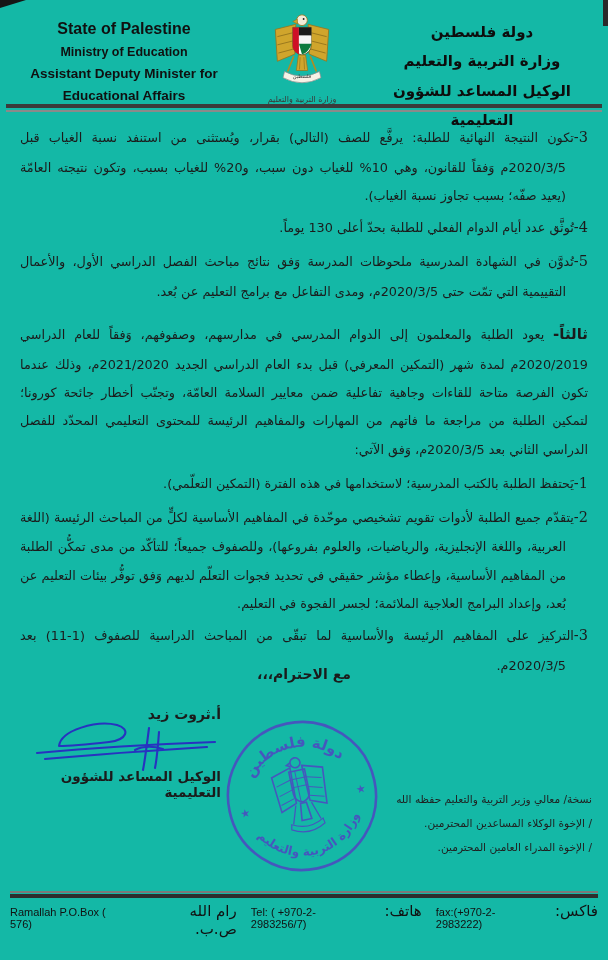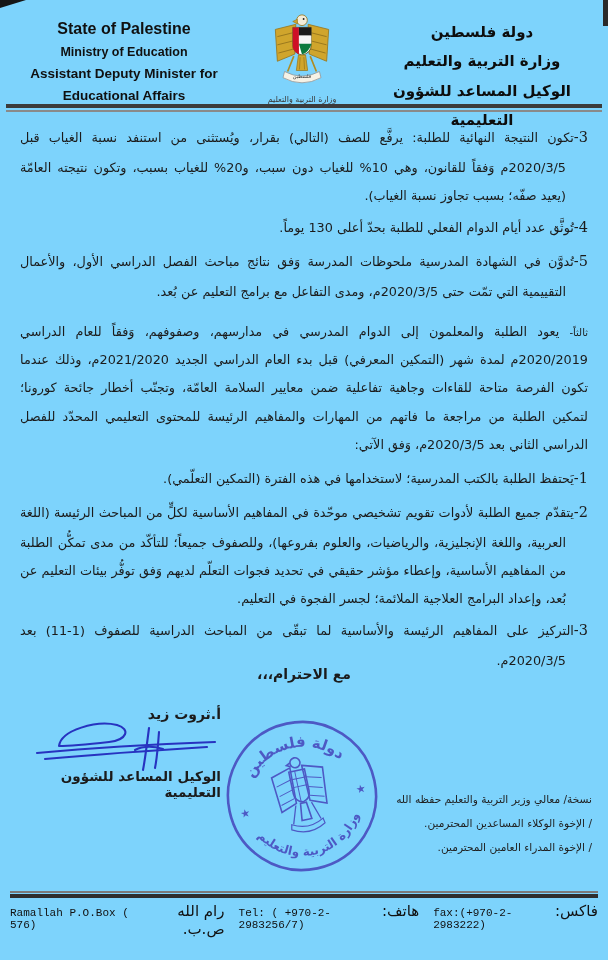--- a/index.html
+++ b/index.html
@@ -1,16 +1,16 @@
 <!DOCTYPE html>
 <html><head>
 <meta charset="utf-8">
 <style>
   html,body{margin:0;padding:0;background:#e8e8e8;}
-  .page{width:608px;height:960px;background:#7dd3fc;position:relative;margin:0 auto;
+  .page{width:608px;height:960px;background:#14b8a6;position:relative;margin:0 auto;
         overflow:hidden;color:#1b1b1b;font-family:"DejaVu Sans",sans-serif;}
   
   .corner-tl{position:absolute;top:0;left:0;width:0;height:0;
              border-top:8px solid #161616;border-right:26px solid transparent;}
   .corner-tr{position:absolute;top:0;right:0;width:5px;height:26px;background:#2a2a2a;}
   
   .header{display:flex;align-items:flex-start;padding:10px 12px 0 12px;height:92px;}
   .h-en{width:224px;text-align:center;padding-top:10px;
         font-family:"Liberation Sans",sans-serif;font-weight:bold;color:#101010;}
   .h-en .l1{font-size:16px;margin-bottom:7px;}
@@ -21,41 +21,41 @@
   .emblem-caption{font-size:8px;color:#3a3a3a;direction:rtl;margin-top:1px;}
   .h-ar{width:228px;direction:rtl;text-align:center;font-weight:bold;font-size:15px;
         line-height:1.95;padding-top:8px;color:#0d0d0d;}
   .head-rule{margin:2px 6px 0 6px;height:2px;border-top:4px solid #3b3b3b;border-bottom:2px solid #8a8a8a;}
   
   .body{direction:rtl;padding:8px 20px 0 20px;height:556px;overflow:hidden;}
   .item{font-size:12.8px;line-height:2.2;text-align:justify;margin:2px 0;
         padding-right:22px;text-indent:-22px;}
   .item .num{font-size:14.5px;font-family:"DejaVu Serif",serif;}
   .para{font-size:12.8px;line-height:2.2;text-align:justify;margin:12px 0 4px 0;}
-  .para .lead{font-weight:normal;font-size:10px;}
+  .para .lead{font-weight:bold;font-size:15px;}
   .closing{position:absolute;top:666px;left:0;width:100%;text-align:center;
            font-weight:bold;font-size:14px;direction:rtl;}
   
   .sig{position:absolute;top:706px;left:21px;width:200px;text-align:right;direction:rtl;}
   .sig-name{font-weight:bold;font-size:14px;}
   .sig-scribble{margin:-6px 0 -10px 0;}
   .sig-title{font-weight:bold;font-size:13.5px;}
   
   .stamp{position:absolute;top:714px;left:222px;width:160px;height:164px;
          transform:rotate(-12deg);opacity:.92;}
   
   .cc{position:absolute;top:788px;right:16px;width:230px;direction:rtl;text-align:right;
       font-size:10.6px;line-height:2.25;color:#1f1f1f;}
   .cc div{white-space:nowrap;}
   
   .footer{position:absolute;top:891px;left:10px;right:10px;}
   .foot-rule{height:1px;border-top:2px solid #7a7a7a;border-bottom:4px solid #2e2e2e;}
   .contact{display:flex;justify-content:center;align-items:baseline;gap:14px;
            margin-top:4px;font-size:11px;color:#111;}
-  .contact .en{font-family:Liberation Mono, monospace;}
+  .contact .en{font-family:Liberation Sans, sans-serif;}
   .contact .ar{direction:rtl;font-size:15px;}
 </style>
 </head>
 <body>
 
 <div class="page">
   <div class="corner-tl"></div>
   <div class="corner-tr"></div>
 
   <div class="header">

